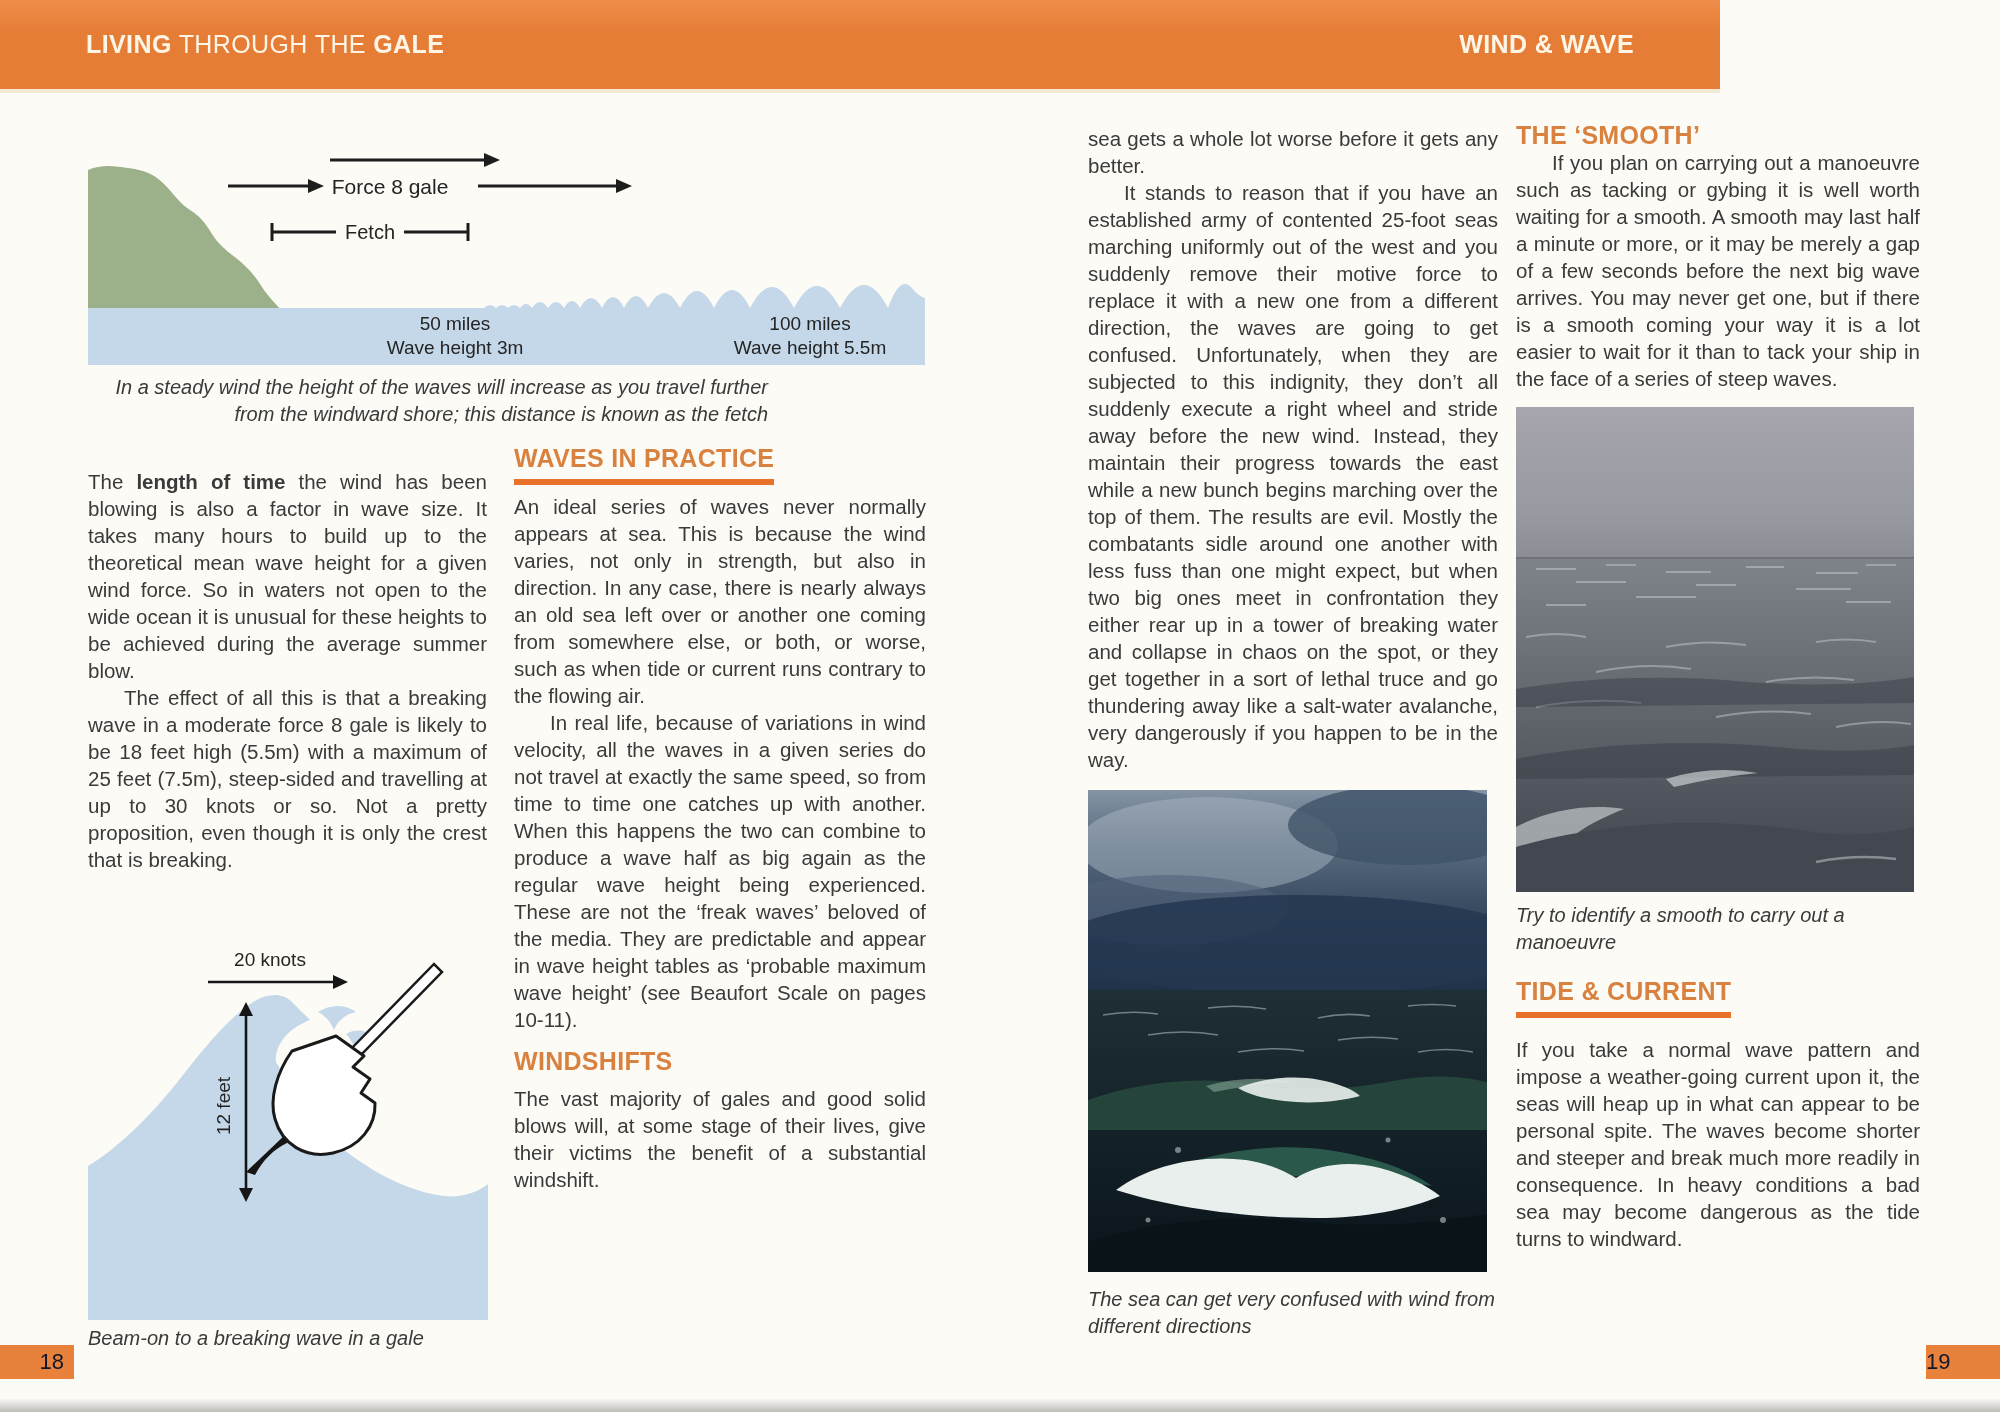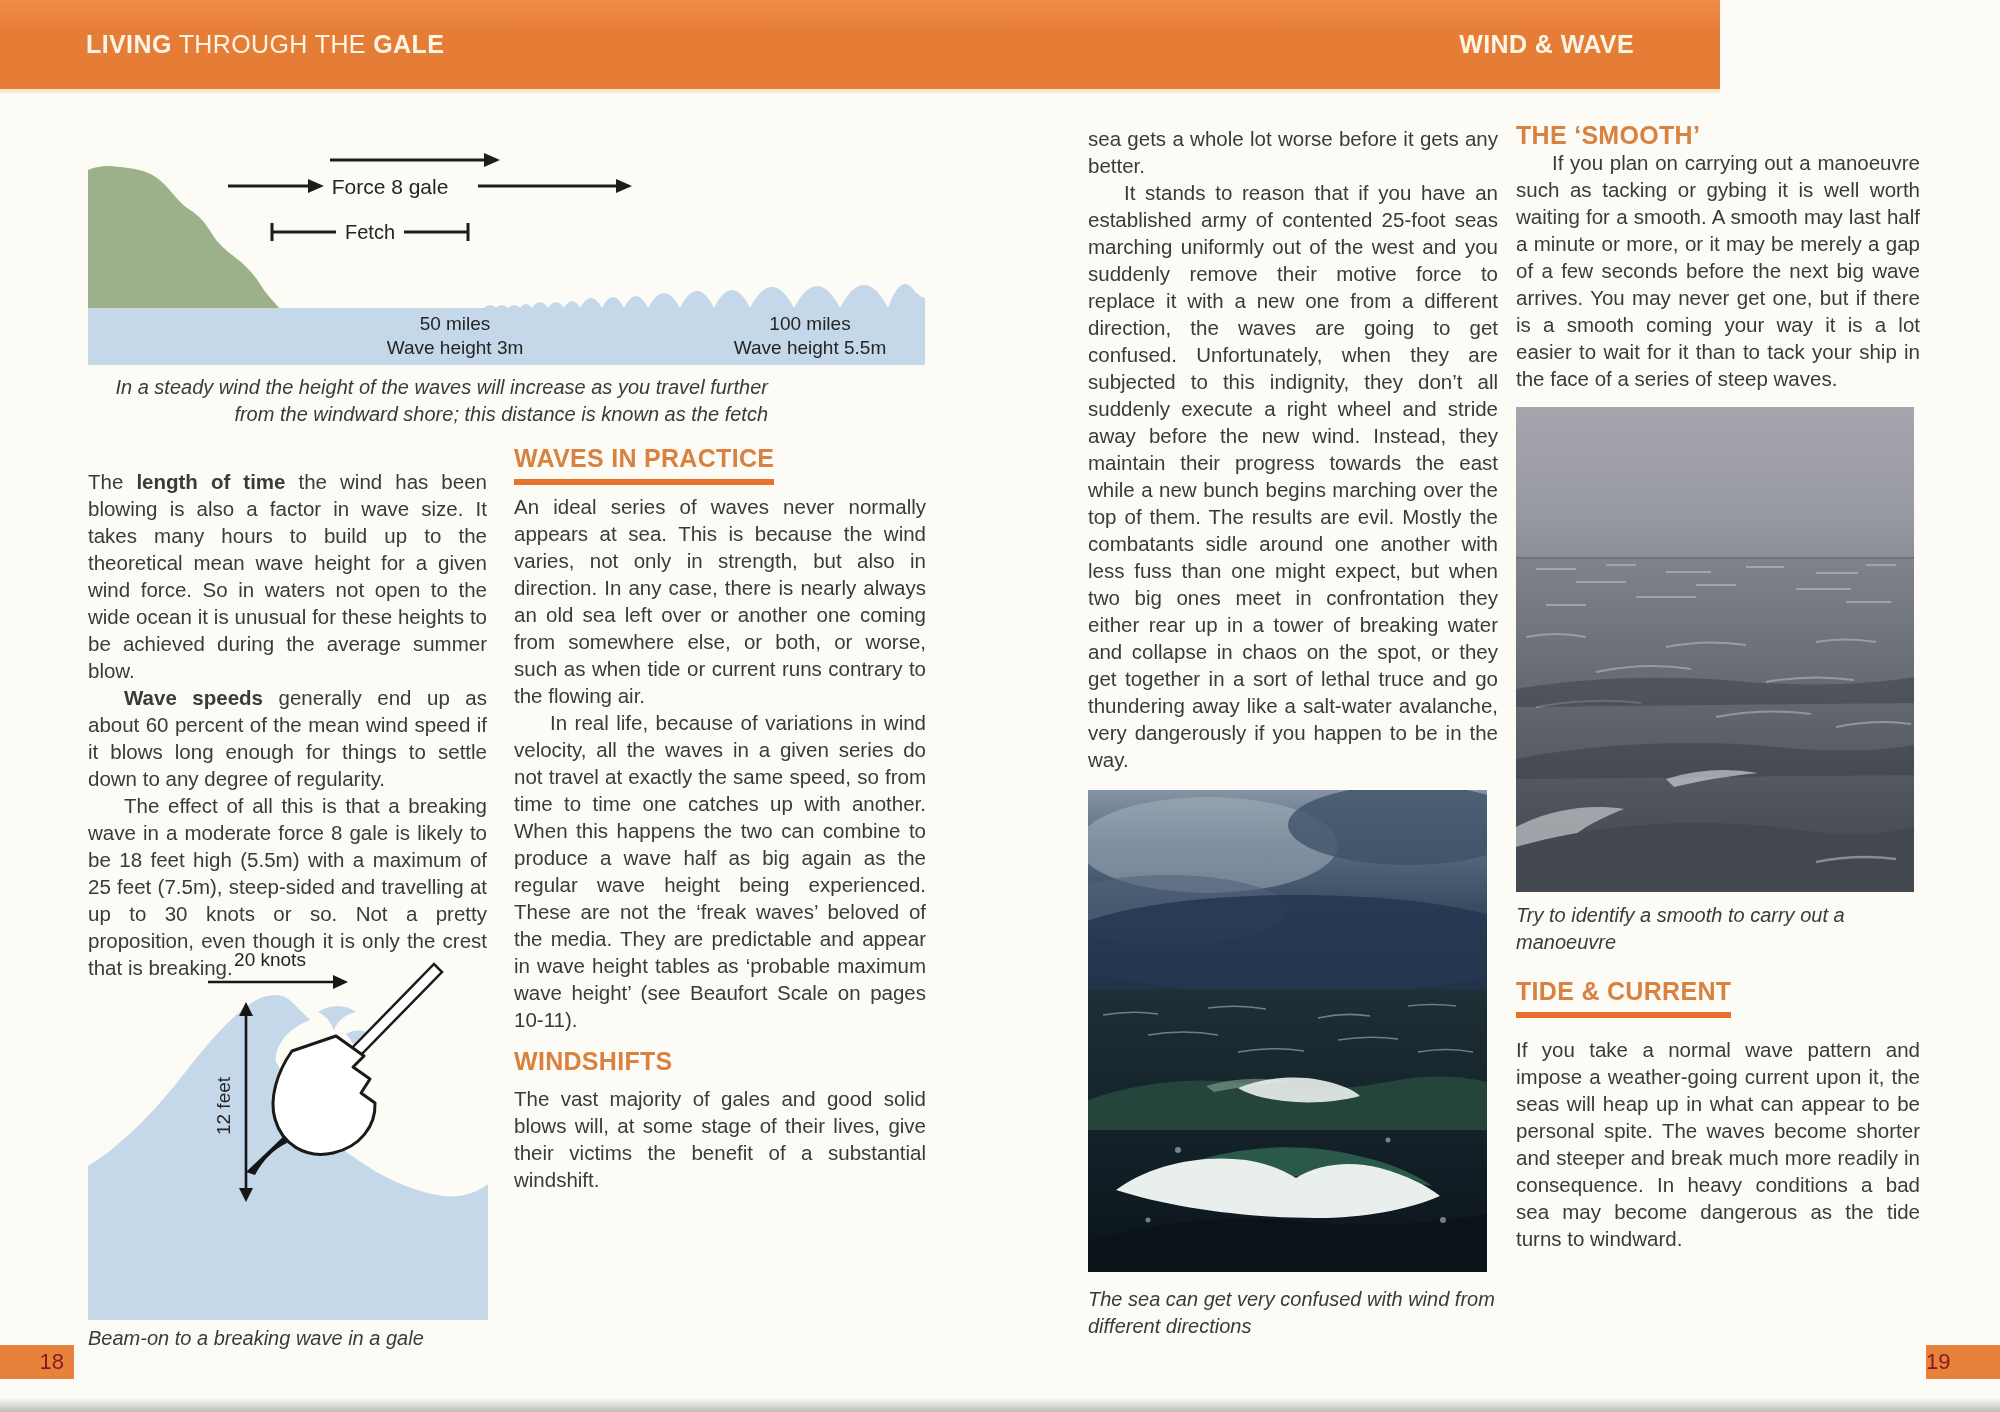--- a/index.html
+++ b/index.html
@@ -41,21 +41,21 @@
   .fetch-diagram{position:absolute;left:88px;top:112px;width:837px;height:253px;}
   .wave-diagram{position:absolute;left:88px;top:948px;width:400px;height:372px;}
   .fetch-diagram svg,.wave-diagram svg{display:block;width:100%;height:100%;}
   .dlabel{font-family:"Liberation Sans",sans-serif;fill:#242424;}
   
   .photo{display:block;margin:0;}
   .photo svg{display:block;}
   .photo-confused{margin-top:17px;}
   .photo-smooth{margin-top:15px;}
   
-  .pn{position:absolute;top:1345px;width:74px;height:34px;background:#e8813c;color:#7f1d1d;
+  .pn{position:absolute;top:1345px;width:74px;height:34px;background:#e8813c;color:#0f172a;
       font-size:22px;line-height:34px;box-sizing:border-box;}
   .pn-left{left:0;text-align:right;padding-right:10px;}
   .pn-right{right:0;text-align:left;}
   
   .edge{position:absolute;left:0;bottom:0;width:100%;height:13px;
         background:linear-gradient(180deg,#f7f6f2 0%,#d4d3cf 60%,#bdbcb9 100%);}
 </style>
 </head>
 <body>
 
@@ -94,21 +94,20 @@
       <text class="dlabel" x="367" y="218" font-size="19" text-anchor="middle">50 miles</text>
       <text class="dlabel" x="367" y="242" font-size="19" text-anchor="middle">Wave height 3m</text>
       <text class="dlabel" x="722" y="218" font-size="19" text-anchor="middle">100 miles</text>
       <text class="dlabel" x="722" y="242" font-size="19" text-anchor="middle">Wave height 5.5m</text>
     </svg>
   </div>
   <p class="caption cap-fetch">In a steady wind the height of the waves will increase as you travel further from the windward shore; this distance is known as the fetch</p>
 
   <div class="col col-intro">
       <p class="bp"><span>The </span><b>length of time</b><span> the wind has been blowing is also a factor in wave size. It takes many hours to build up to the theoretical mean wave height for a given wind force. So in waters not open to the wide ocean it is unusual for these heights to be achieved during the average summer blow.</span></p>
-      <p class="bp ind"><b>Wave speeds</b><span> generally end up as about 60 percent of the mean wind speed if it blows long enough for things to settle down to any degree of regularity.</span></p>
       <p class="bp ind"><span>The effect of all this is that a breaking wave in a moderate force 8 gale is likely to be 18 feet high (5.5m) with a maximum of 25 feet (7.5m), steep-sided and travelling at up to 30 knots or so. Not a pretty proposition, even though it is only the crest that is breaking.</span></p>
     </div>
 
   <div class="wave-diagram">
     <svg viewBox="0 0 400 372" preserveAspectRatio="none">
 
       <path fill="#c4d8ea" d="M0,218 C30,200 60,170 88,136 C110,108 134,76 162,56 C178,45 194,44 204,54 C213,63 218,68 222,72 C212,76 202,82 196,90 C190,98 187,106 188,114 C204,140 228,176 256,202 C290,228 324,244 356,248 C374,250 390,244 400,236 L400,372 L0,372 Z"></path>
 
       <g fill="#c4d8ea">
         <path d="M230,64 C242,56 258,56 268,64 C258,66 250,72 246,82 C242,72 236,67 230,64 Z"></path>

